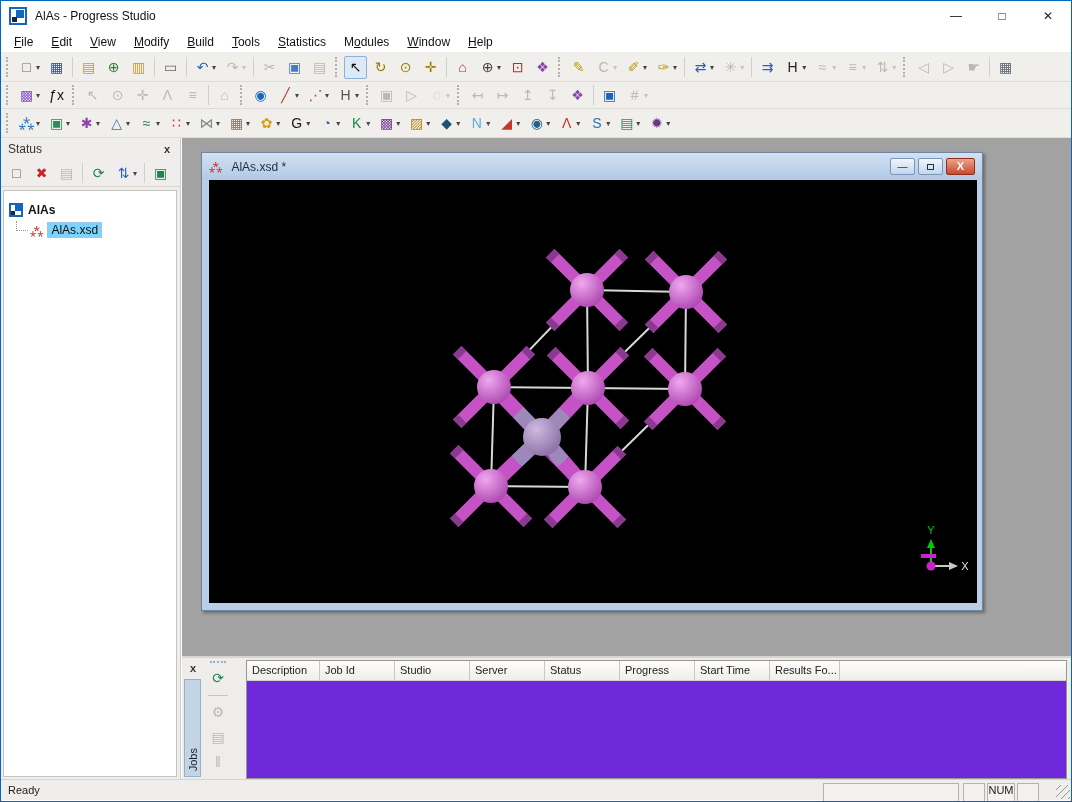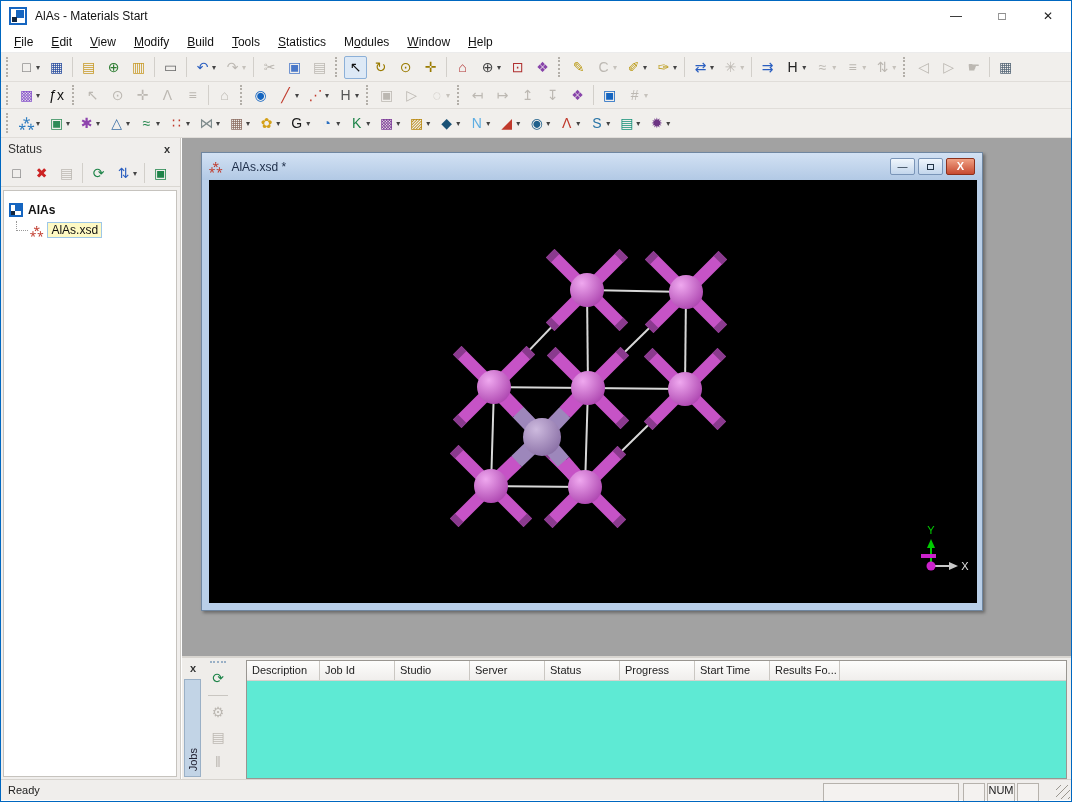--- a/index.html
+++ b/index.html
@@ -42,21 +42,21 @@
   .ptoolbar { height:27px; display:flex; align-items:center; padding:0 3px; border-bottom:1px solid #dad7d2; }
   .ptree { position:absolute; left:2px; right:3px; top:52px; bottom:2px; background:#fff; border:1px solid #c6c3be; font-size:12px; color:#111; padding:9px 2px; }
   .trow { display:flex; align-items:center; height:20px; }
   .trow .tslogo { width:14px; height:14px; border:2px solid #1565c0; position:relative; margin:0 5px 0 3px; flex:none; }
   .trow .tslogo i { position:absolute; right:0; top:0; width:6px; height:6px; background:#1565c0; }
   .trow .tslogo b { position:absolute; left:0; bottom:0; width:4px; height:4px; background:#12263f; }
   .trow.root span.lbl { font-weight:bold; }
   .trow.child { margin-left:10px; }
   .connector { width:12px; height:10px; border-left:1px dotted #999; border-bottom:1px dotted #999; margin-right:2px; margin-top:-8px; }
   .molglyph { font-size:12px; color:#c0392b; margin-right:4px; }
-  .sel { background:#fef9c3; border:1px solid #9ec7e8; padding:0 3px; }
+  .sel { background:#7dd3fc; border:1px solid #9ec7e8; padding:0 3px; }
 
   
   .mdi { position:absolute; left:181px; top:137px; right:0; height:518px; background:#a2a2a2; }
   .docwin { position:absolute; left:19px; top:14px; width:782px; height:459px; background:#b9cfe8; border:1px solid #6f86a0; box-shadow:2px 2px 3px rgba(0,0,0,0.35); }
   .doc-titlebar { height:27px; background:linear-gradient(#d2e1f3,#b2c9e5); display:flex; align-items:center; padding:0 7px; font-size:12px; color:#1c2c47; }
   .doc-title { margin-left:5px; }
   .docbtns { margin-left:auto; display:flex; }
   .dbtn { width:25px; height:17px; border:1px solid #7a95b8; border-radius:2px; background:linear-gradient(#f0f6fc,#c3d6ec); display:flex; align-items:center; justify-content:center; margin-left:3px; font-size:10px; color:#234; line-height:1; }
   .dbtn .sq { width:7px; height:6px; border:1px solid #234; display:block; }
   .dbtn.close { width:29px; background:linear-gradient(#f0a184,#c74a30); border-color:#8c301c; color:#fff; font-weight:bold; font-size:11px; }
@@ -65,21 +65,21 @@
 
   
   .jobs-panel { position:absolute; left:181px; top:655px; right:0; bottom:22px; background:#efedea; border-top:2px solid #d8d5d0; }
   .jclose { position:absolute; left:5px; top:4px; font-size:11px; font-weight:bold; color:#333; padding:0 3px; }
   .jtab { position:absolute; left:2px; top:21px; bottom:2px; width:17px; background:#c2d4e6; border:1px solid #9ab0c6; display:flex; align-items:flex-end; justify-content:center; padding-bottom:5px; }
   .jtab span { writing-mode:vertical-rl; transform:rotate(180deg); font-size:11px; color:#223; }
   .jstrip { position:absolute; left:23px; top:1px; width:26px; bottom:0; display:flex; flex-direction:column; align-items:center; padding-top:2px; }
   .jstrip .sgrip { width:16px; height:0; border-top:2px dotted #9ab0c6; margin-bottom:3px; }
   .jstrip .tbtn { margin:1px 0; }
   .jstrip .vsep { width:20px; height:1px; background:#c9c6c1; margin:4px 0; }
-  .jtable { position:absolute; left:64px; top:2px; right:4px; bottom:0; background:#5eead4; border:1px solid #999691; }
+  .jtable { position:absolute; left:64px; top:2px; right:4px; bottom:0; background:#6d28d9; border:1px solid #999691; }
   .jhdr { display:flex; height:20px; border-bottom:1px solid #d6d3ce; }
   .jcol { flex:none; background:linear-gradient(#fdfdfc,#f0eeec); border-right:1px solid #cac7c2; font-size:11px; color:#222; padding:3px 5px; overflow:hidden; white-space:nowrap; }
   .jcol.filler { flex:1; border-right:none; }
 
   
   .statusbar { position:absolute; left:0; right:0; bottom:1px; height:21px; background:#f0eeec; border-top:1px solid #d7d4cf; font-size:11px; color:#222; }
   .sb-msg { position:absolute; left:7px; top:4px; }
   .sb-box { position:absolute; top:3px; height:31px; border:1px solid #b6b2ac; background:#f4f2f0; font-size:11px; text-align:center; line-height:13px; color:#222; }
   .sb1 { left:822px; width:136px; }
   .sb2 { left:962px; width:22px; }
@@ -91,21 +91,21 @@
 </head>
 <body>
 
 <div class="win">
 
   <div class="titlebar">
     <div class="applogo">
         <i class="sq1"></i>
         <i class="sq2"></i>
       </div>
-    <span class="wtitle">AlAs - Materials Start</span>
+    <span class="wtitle">AlAs - Progress Studio</span>
     <div class="wbtns">
       <div class="wbtn">
           <span>—</span>
         </div>
       <div class="wbtn">
           <span>□</span>
         </div>
       <div class="wbtn">
           <span>✕</span>
         </div>

